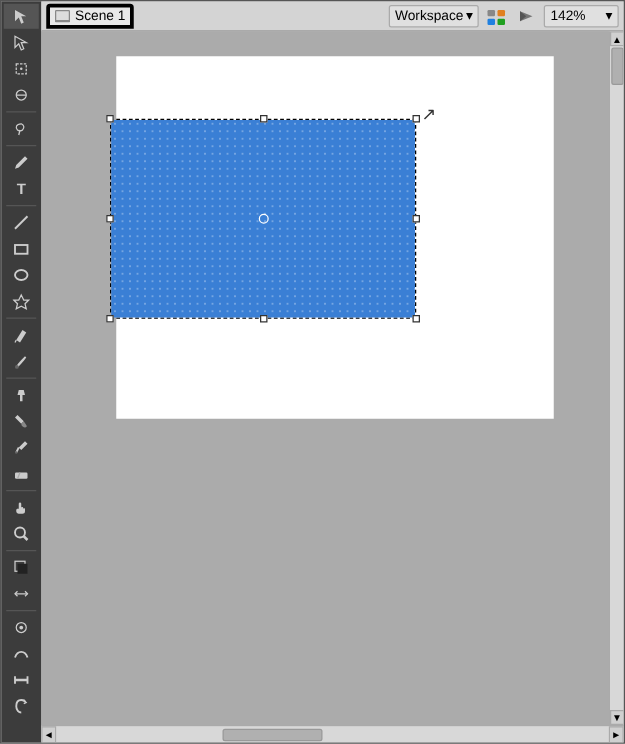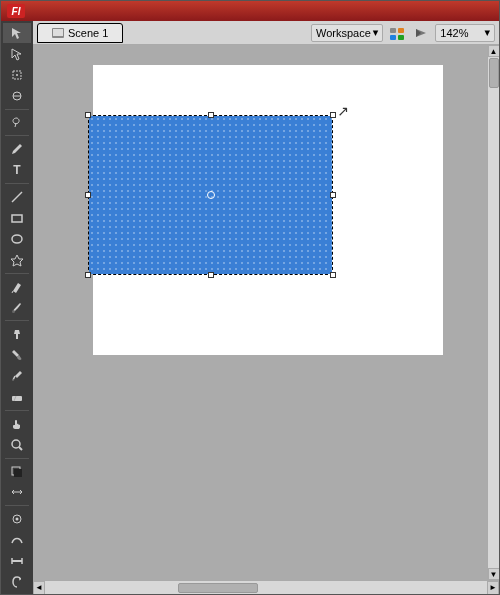--- a/index.html
+++ b/index.html
@@ -108,23 +108,23 @@
       display: flex;
       align-items: center;
       height: 24px;
       padding: 0 4px;
       flex-shrink: 0;
     }
     .scene-tab {
       display: flex;
       align-items: center;
       gap: 4px;
-      padding: 2px 14px;
+      padding: 2px 4px;
       background: #e8e8e8;
-      border: 1px solid #000000;
+      border: 3px solid #000000;
       border-radius: 3px 3px 0 0;
       font-size: 11px;
       cursor: pointer;
       height: 20px;
     }
 
     .tab-bar-right {
       margin-left: auto;
       display: flex;
       align-items: flex-start;
@@ -343,23 +343,20 @@
       display: flex;
       flex: 1;
       overflow: hidden;
     }
   </style>
 </head>
 <body>
 
 <div class="app-container">
 
-  <div class="title-bar">
-    <div class="title-bar-logo">Fl</div>
-  </div>
 
   <div class="main-body">
 
     <div class="left-toolbar">
 
       <button class="tool-btn active" title="Selection">
         <svg viewBox="0 0 14 14">
             <path d="M2 2 L2 11 L5 8 L7 13 L9 12 L7 7 L11 7 Z" fill="#ccc"></path>
           </svg>
       </button>

